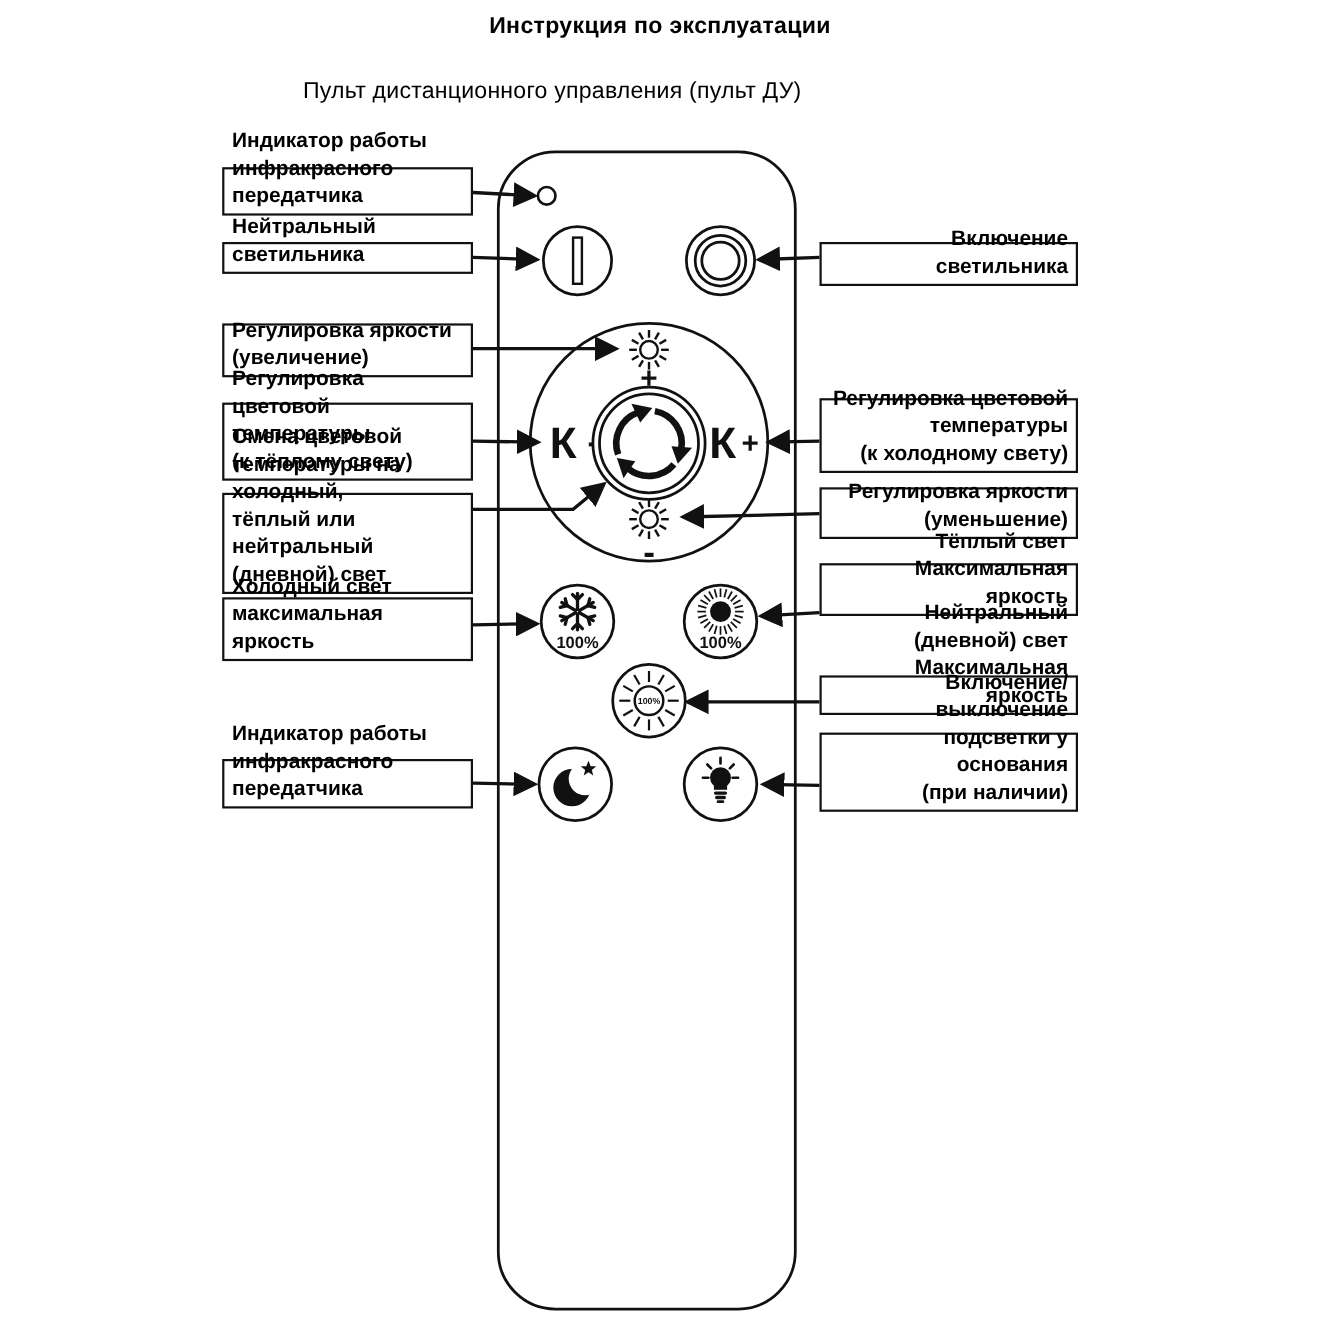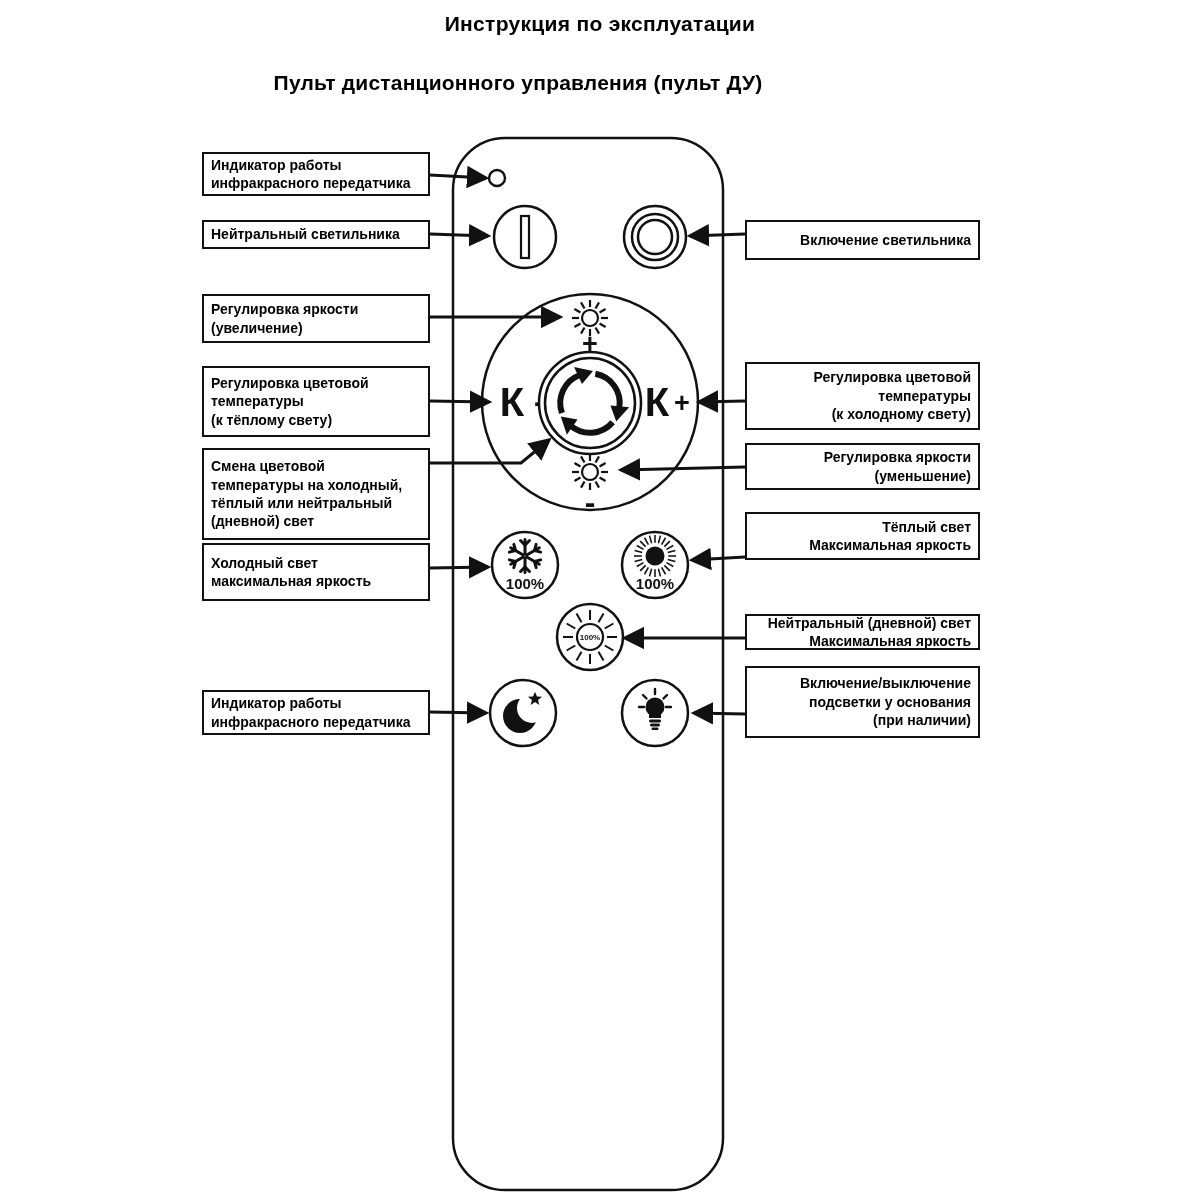--- a/index.html
+++ b/index.html
@@ -5,26 +5,26 @@
   html,body{margin:0;padding:0}
   body{
     width:1200px;height:1200px;position:relative;background:#fff;color:#000;
     font-family:"Liberation Sans",sans-serif;overflow:hidden;
   }
   .title{
     position:absolute;top:12px;left:0;width:1200px;text-align:center;
     font-size:21px;font-weight:bold;letter-spacing:.3px;
   }
   .subtitle{
-    position:absolute;top:71px;left:16px;width:1004px;text-align:center;
-    font-size:21px;font-weight:bold;letter-spacing:.2px;
+    position:absolute;top:71px;left:0;width:1004px;text-align:center;
+    font-size:21px;font-weight:normal;letter-spacing:.2px;
   }
   .callout{
     position:absolute;box-sizing:border-box;background:#fff;border:2px solid #111;
-    display:flex;align-items:center;font-weight:bold;font-size:14px;line-height:1.32;
+    display:flex;align-items:flex-end;font-weight:bold;font-size:19px;line-height:1.32;
     padding:3px 7px;white-space:pre-line;
   }
   .callout.left{left:202px;width:228px;justify-content:flex-start;text-align:left}
   .callout.right{left:745px;width:235px;justify-content:flex-end;text-align:right}
   svg.diagram{position:absolute;left:0;top:0}
   svg text{font-family:"Liberation Sans",sans-serif;font-weight:bold;fill:#111}
 </style>
 </head>
 <body>
 

